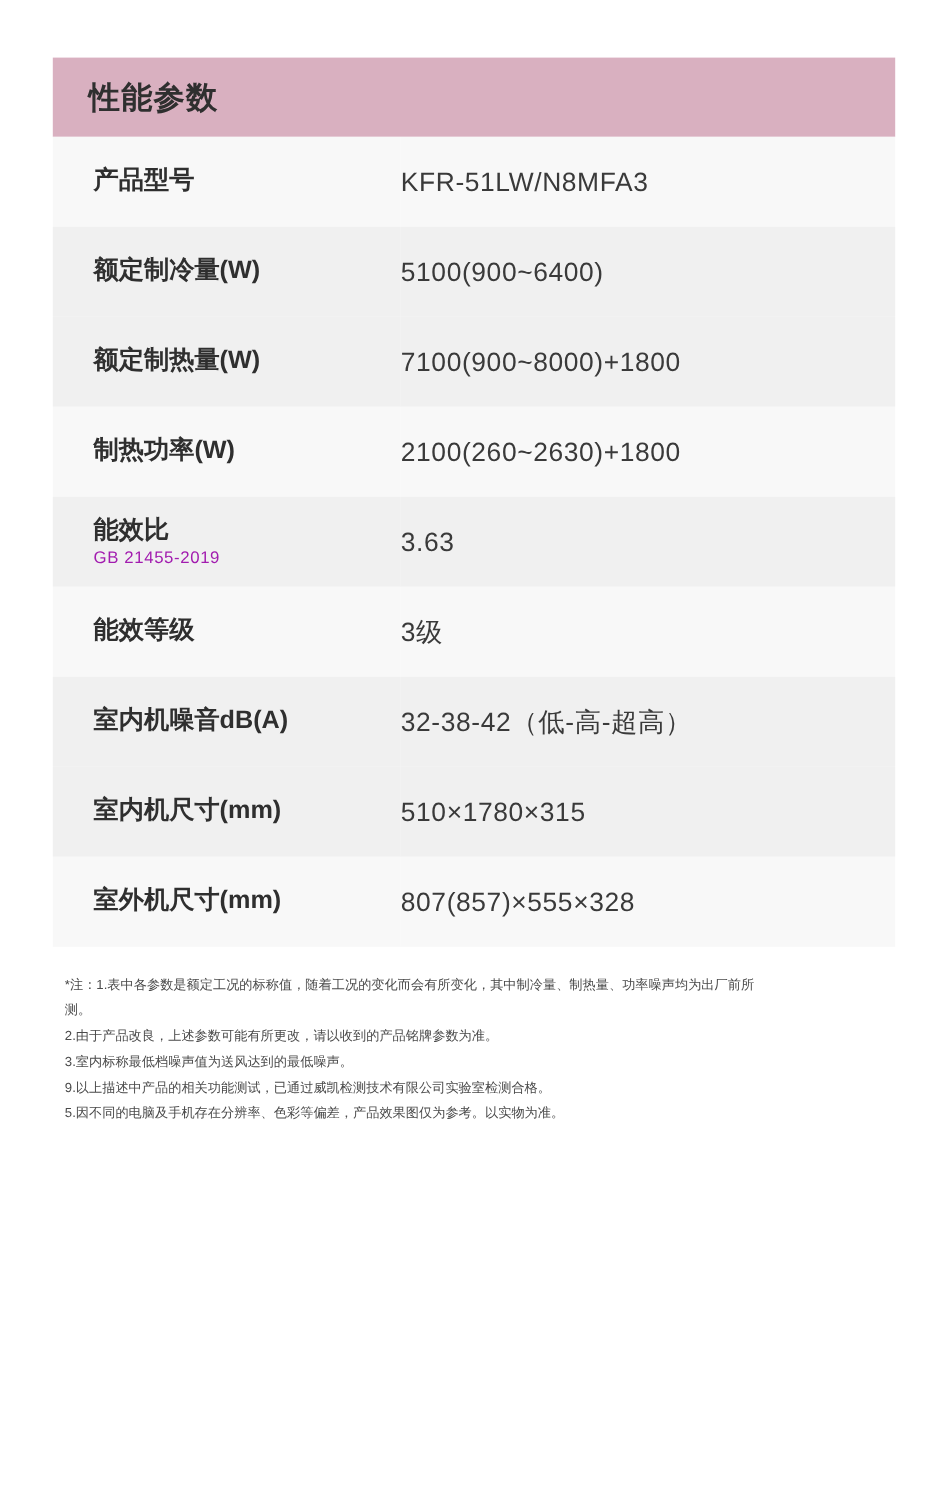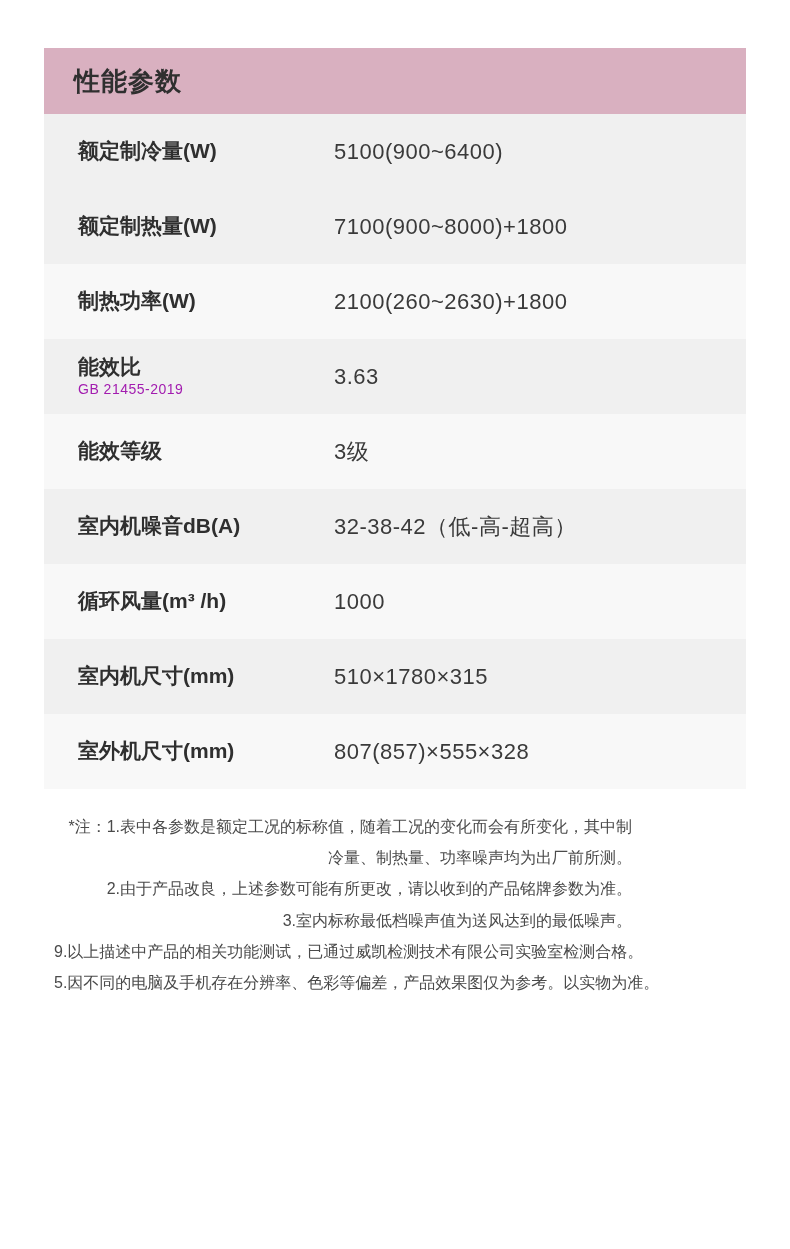--- a/index.html
+++ b/index.html
@@ -66,24 +66,23 @@
   .cell-value {
     padding: 0 10px 0 0;
     font-size: 22px;
     color: #3a3a3a;
     vertical-align: middle;
     letter-spacing: 0.5px;
   }
   .notes {
     margin-top: 22px;
     padding: 0 6px 0 10px;
-    font-size: 16px;
+    font-size: 11px;
     line-height: 1.95;
     color: #4a4a4a;
-    text-align: right;
   }
   .notes div {
     white-space: nowrap;
   }
   .notes .wrap {
     white-space: normal;
   }
 </style>
 </head>
 <body>
@@ -93,20 +92,24 @@
   <table class="spec-table">
     <colgroup>
       <col style="width:290px">
       <col>
     </colgroup>
     <tbody>
       <tr class="spec-header">
         <td colspan="2">性能参数</td>
       </tr>
 
+      <tr class="spec-row even">
+        <td class="cell-label">产品型号</td>
+        <td class="cell-value">KFR-51LW/N8MFA3</td>
+      </tr>
       <tr class="spec-row odd">
         <td class="cell-label">额定制冷量(W)</td>
         <td class="cell-value">5100(900~6400)</td>
       </tr>
       <tr class="spec-row odd">
         <td class="cell-label">额定制热量(W)</td>
         <td class="cell-value">7100(900~8000)+1800</td>
       </tr>
       <tr class="spec-row even">
         <td class="cell-label">制热功率(W)</td>
@@ -120,24 +123,20 @@
         <td class="cell-value">3.63</td>
       </tr>
       <tr class="spec-row even">
         <td class="cell-label">能效等级</td>
         <td class="cell-value">3级</td>
       </tr>
       <tr class="spec-row odd">
         <td class="cell-label">室内机噪音dB(A)</td>
         <td class="cell-value">32-38-42（低-高-超高）</td>
       </tr>
-      <tr class="spec-row even">
-        <td class="cell-label">循环风量(m³ /h)</td>
-        <td class="cell-value">1000</td>
-      </tr>
       <tr class="spec-row odd">
         <td class="cell-label">室内机尺寸(mm)</td>
         <td class="cell-value">510×1780×315</td>
       </tr>
       <tr class="spec-row even">
         <td class="cell-label">室外机尺寸(mm)</td>
         <td class="cell-value">807(857)×555×328</td>
       </tr>
     </tbody>
   </table>

